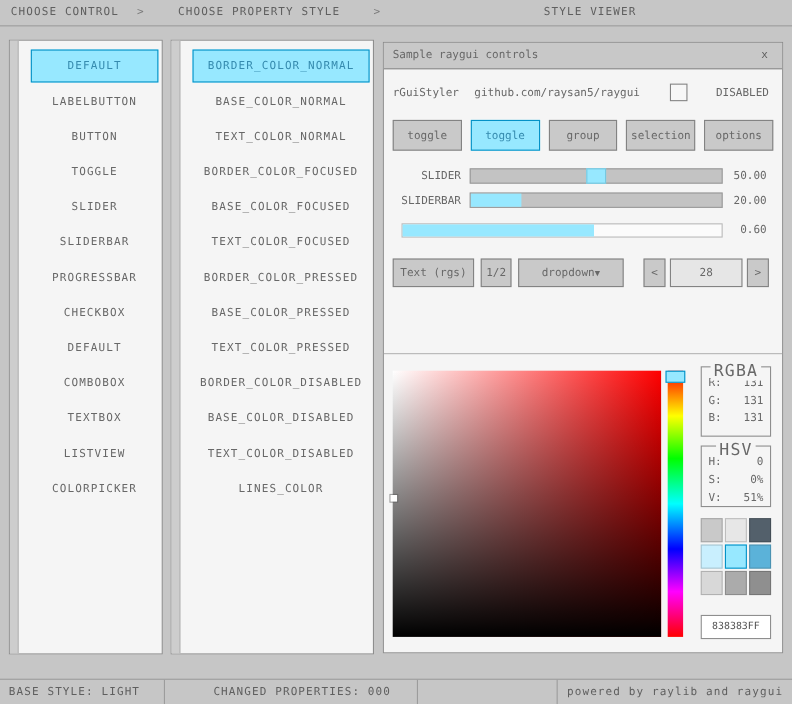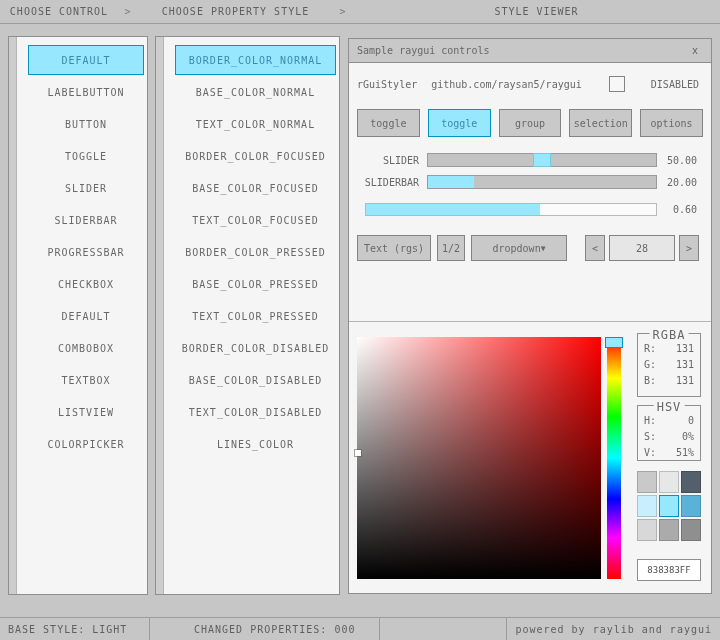--- a/index.html
+++ b/index.html
@@ -78,21 +78,21 @@
   .picker-cursor{position:absolute;left:-2px;top:calc(48% - 3px);width:6px;height:6px;background:#ffffff;
      box-shadow:0 0 0 1px rgba(90,90,90,.55);}
   .hue-bar{position:absolute;left:258px;top:298px;width:14px;height:242px;
      background:linear-gradient(to bottom,#ff0000 0%,#ffff00 17%,#00ff00 33%,#00ffff 50%,#0000ff 67%,#ff00ff 83%,#ff0000 100%);}
   .hue-handle{position:absolute;left:-2px;right:-2px;top:0;height:11px;background:#97e8ff;border:1px solid #0492c7;}
 
   .groupbox{position:absolute;left:288px;width:64px;border:1px solid #8e8e8e;}
   .gb-rgba{top:294px;height:64px;}
   .gb-hsv{top:366px;height:56px;}
   .gb-legend{position:absolute;top:-6px;left:50%;transform:translateX(-50%);background:#f5f5f5;
-             padding:0 3px;font-size:12px;letter-spacing:1px;}
+             padding:0 3px;font-size:15px;letter-spacing:1px;}
   .gb-rows{padding-top:7px;}
   .gb-row{display:flex;justify-content:space-between;padding:0 6px;line-height:16px;}
 
   .swatches{position:absolute;left:288px;top:432px;width:64px;display:grid;
             grid-template-columns:repeat(3,20px);grid-auto-rows:22px;gap:2px;}
   .swatch{border:1px solid rgba(0,0,0,0.18);}
   .swatch.selected{border:1px solid #0492c7;}
 
   .hexbox{position:absolute;left:288px;top:520px;width:64px;height:22px;background:#ffffff;border:1px solid #8e8e8e;
           display:flex;align-items:center;justify-content:center;font-size:9px;color:#4f4f4f;}

